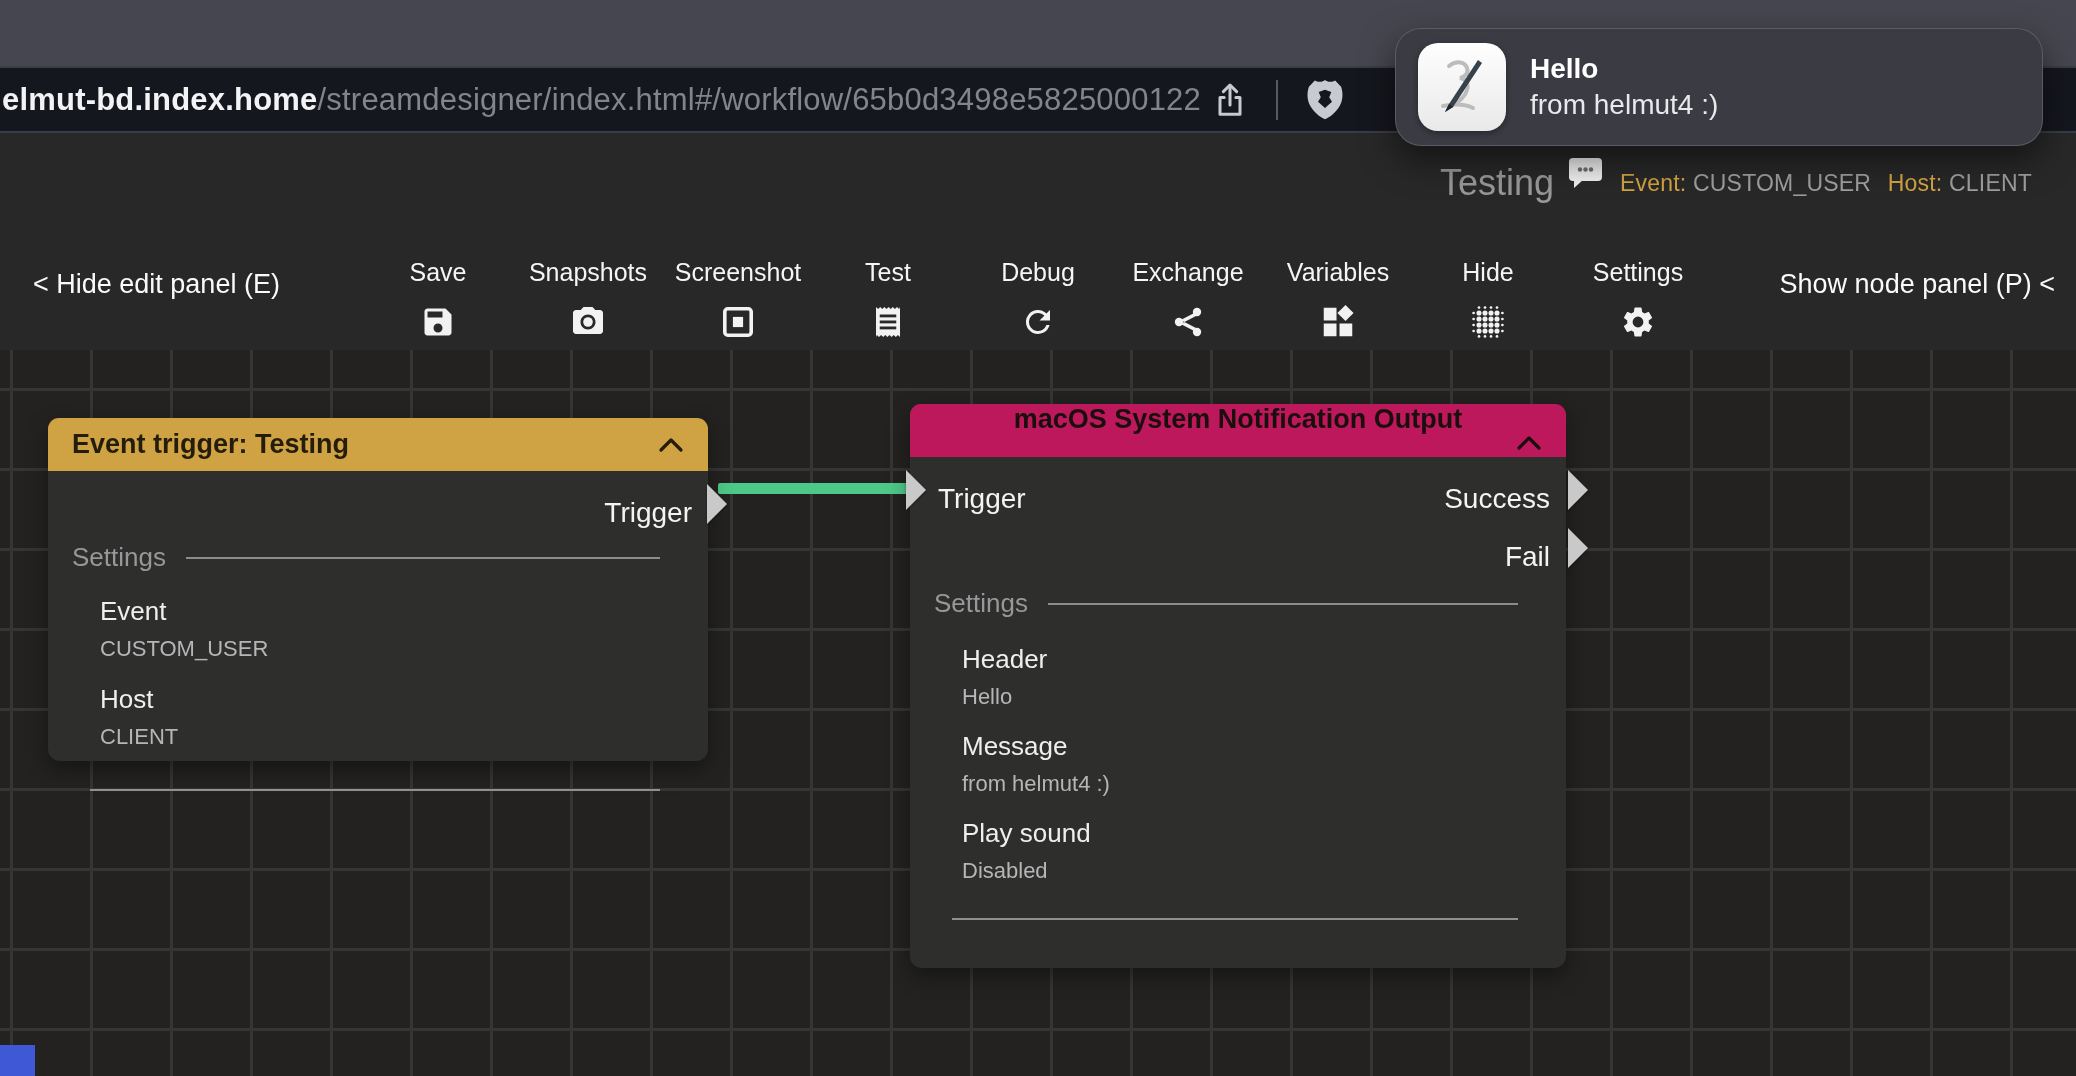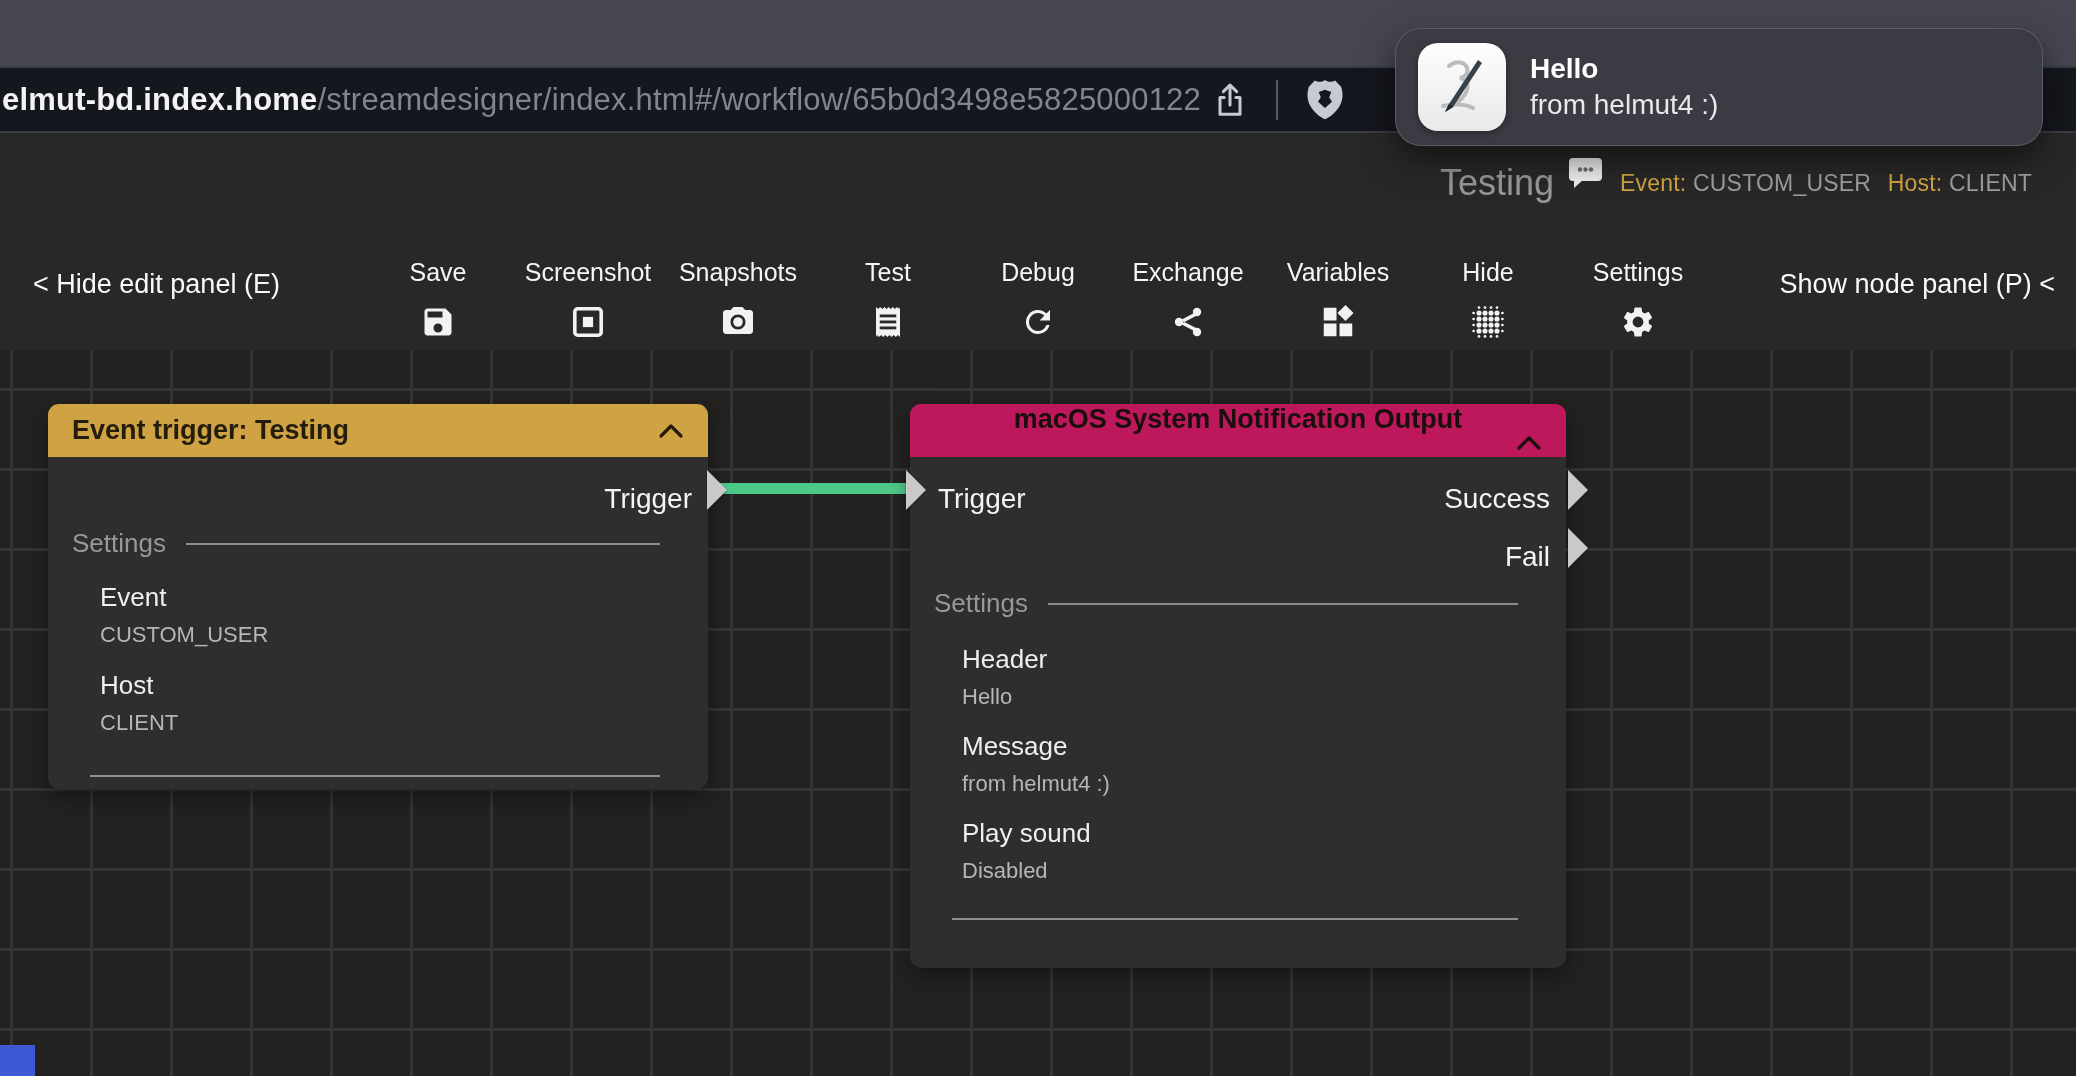--- a/index.html
+++ b/index.html
@@ -160,35 +160,35 @@
       <div class="tb-item">
         <span class="lbl">Save</span>
         <span class="ico">
           <svg width="36" height="36" viewBox="0 0 24 24" fill="#f2f2f2">
               <path fill-rule="evenodd" d="M17 3H5c-1.11 0-2 .9-2 2v14c0 1.1.89 2 2 2h14c1.1 0 2-.9 2-2V7l-4-4zm-5 16c-1.66 0-3-1.34-3-3s1.34-3 3-3 3 1.34 3 3-1.34 3-3 3zm3-10H5V5h10v4z"></path>
             </svg>
         </span>
       </div>
 
       <div class="tb-item">
+        <span class="lbl">Snapshots</span>
+        <span class="ico">
+          <svg width="36" height="36" viewBox="0 0 24 24" fill="#f2f2f2">
+              <path fill-rule="evenodd" d="M9 2 7.17 4H4c-1.1 0-2 .9-2 2v12c0 1.1.9 2 2 2h16c1.1 0 2-.9 2-2V6c0-1.1-.9-2-2-2h-3.17L15 2H9zm3 15c-2.76 0-5-2.24-5-5s2.24-5 5-5 5 2.24 5 5-2.24 5-5 5z"></path>
+              <circle cx="12" cy="12" r="3.2"></circle>
+            </svg>
+        </span>
+      </div>
+
+      <div class="tb-item">
         <span class="lbl">Screenshot</span>
         <span class="ico">
           <svg width="36" height="36" viewBox="0 0 24 24">
               <rect x="3.2" y="3.2" width="17.6" height="17.6" rx="2" fill="none" stroke="#f2f2f2" stroke-width="2.4"></rect>
               <rect x="8.6" y="8.6" width="6.8" height="6.8" fill="#f2f2f2"></rect>
-            </svg>
-        </span>
-      </div>
-
-      <div class="tb-item">
-        <span class="lbl">Snapshots</span>
-        <span class="ico">
-          <svg width="36" height="36" viewBox="0 0 24 24" fill="#f2f2f2">
-              <path fill-rule="evenodd" d="M9 2 7.17 4H4c-1.1 0-2 .9-2 2v12c0 1.1.9 2 2 2h16c1.1 0 2-.9 2-2V6c0-1.1-.9-2-2-2h-3.17L15 2H9zm3 15c-2.76 0-5-2.24-5-5s2.24-5 5-5 5 2.24 5 5-2.24 5-5 5z"></path>
-              <circle cx="12" cy="12" r="3.2"></circle>
             </svg>
         </span>
       </div>
 
       <div class="tb-item">
         <span class="lbl">Test</span>
         <span class="ico">
           <svg width="36" height="36" viewBox="0 0 24 24">
               <path d="M4 2l1.4 1.4L6.8 2l1.4 1.4L9.6 2 11 3.4 12.4 2l1.4 1.4L15.2 2l1.4 1.4L18 2l1.4 1.4L20 2v20l-1.4-1.4L17.2 22l-1.4-1.4L14.4 22 13 20.6 11.6 22l-1.4-1.4L8.8 22l-1.4-1.4L6 22l-1.4-1.4L4 22V2z" fill="#f2f2f2"></path>
               <rect x="6.5" y="7" width="11" height="1.9" fill="#282828"></rect>
@@ -280,21 +280,21 @@
         </span>
       </div>
 
     </div>
   </div>
 
   <div class="canvas">
 
     <div class="connection" style="left:718px; top:133px; width:200px; height:11px;"></div>
 
-    <div class="node" style="left:48px; top:54px; width:660px; height:385px;">
+    <div class="node" style="left:48px; top:68px; width:660px; height:343px;">
       <div class="node-header hdr-gold">
         <span>Event trigger: Testing</span>
         <span class="caret">
           <svg width="26" height="16" viewBox="0 0 26 16" fill="none" stroke="#241d0c" stroke-width="3.2" stroke-linecap="round" stroke-linejoin="round">
               <polyline points="3,13 13,3 23,13"></polyline>
             </svg>
         </span>
       </div>
 
       <div class="io-label io-right" style="top:79px;">Trigger</div>

